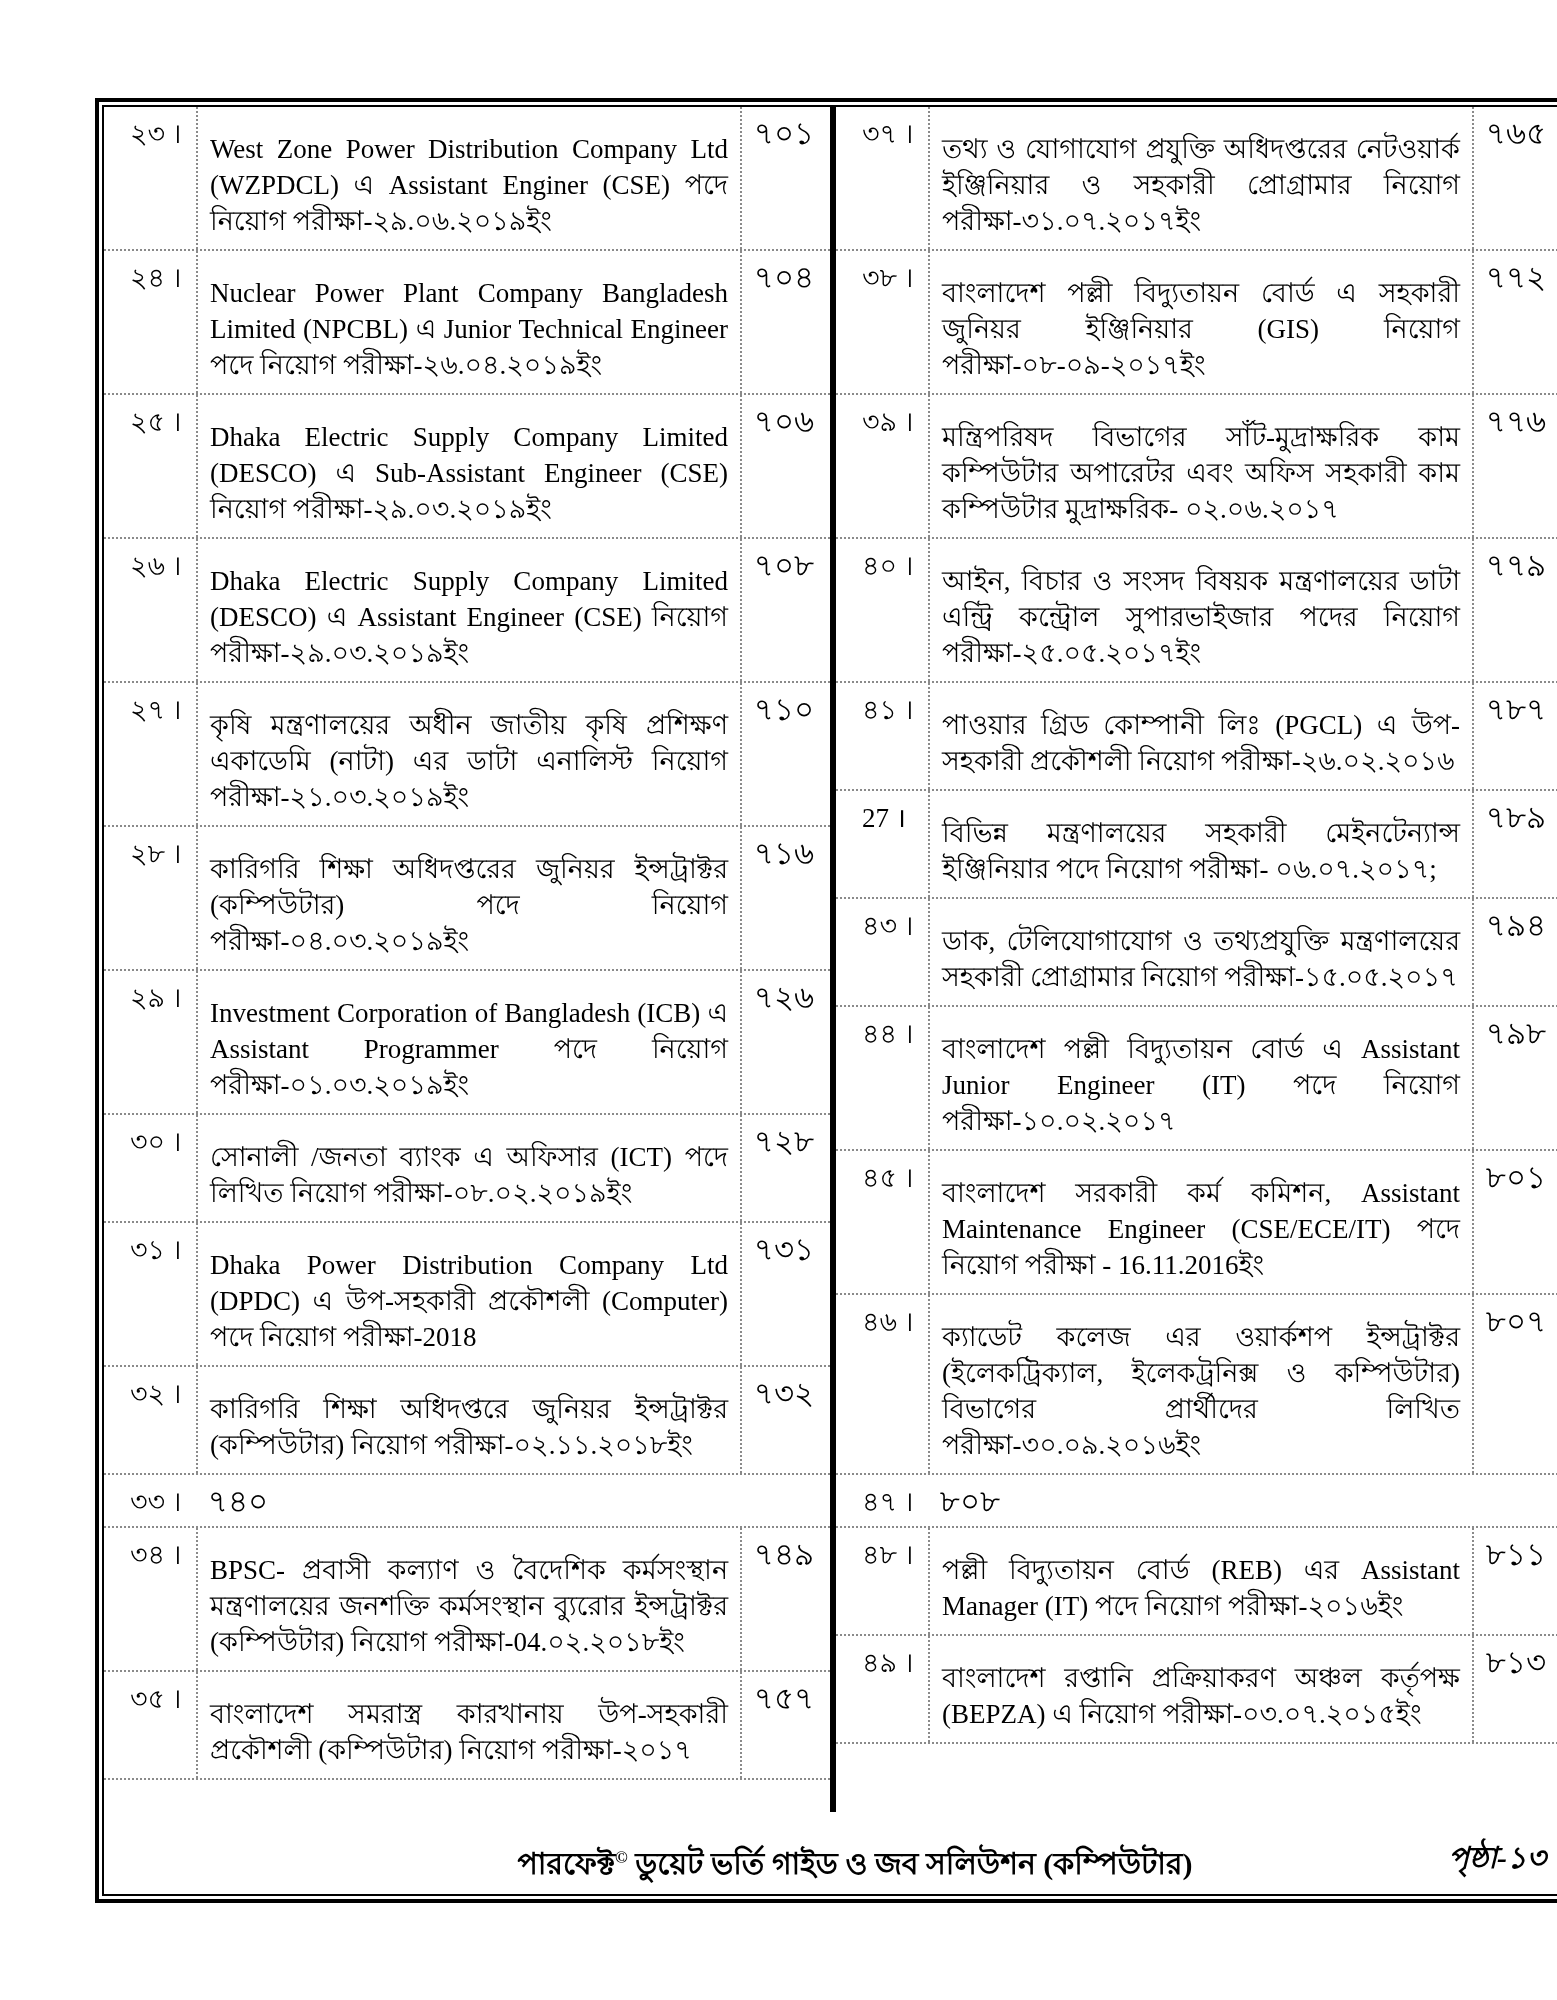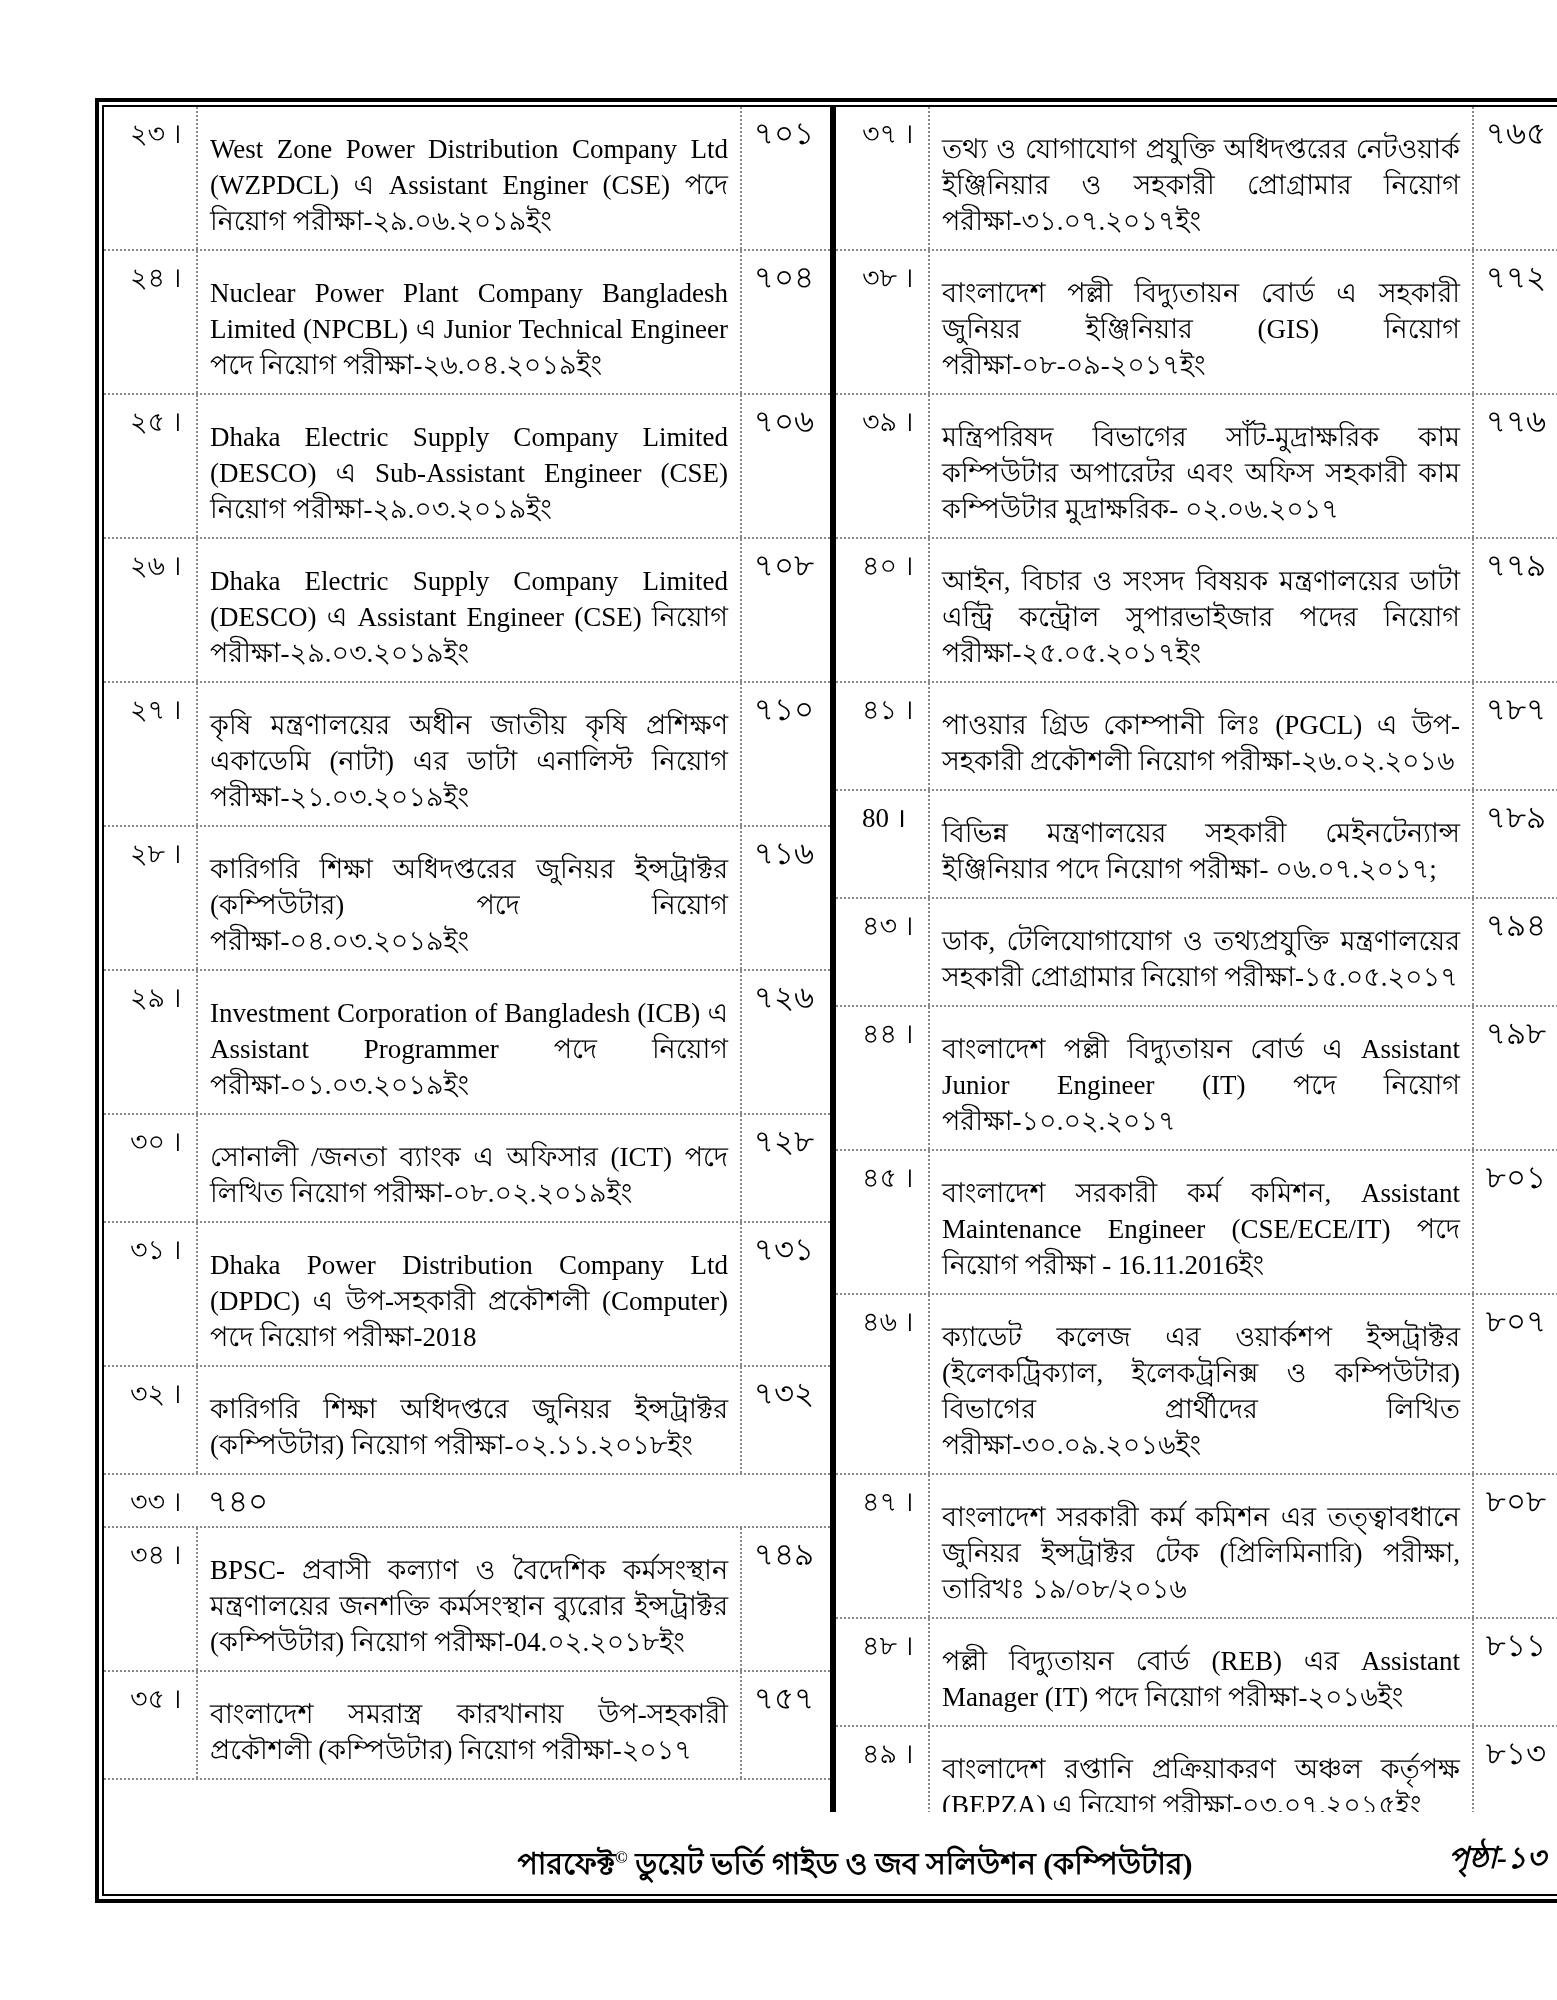--- a/index.html
+++ b/index.html
@@ -145,21 +145,21 @@
             <div class="cell-serial">৪০ ।</div>
             <div class="cell-desc">আইন, বিচার ও সংসদ বিষয়ক মন্ত্রণালয়ের ডাটা এন্ট্রি কন্ট্রোল সুপারভাইজার পদের নিয়োগ পরীক্ষা-২৫.০৫.২০১৭ইং</div>
             <div class="cell-page">৭৭৯</div>
           </div>
           <div class="row">
             <div class="cell-serial">৪১ ।</div>
             <div class="cell-desc">পাওয়ার গ্রিড কোম্পানী লিঃ (PGCL) এ উপ-সহকারী প্রকৌশলী নিয়োগ পরীক্ষা-২৬.০২.২০১৬</div>
             <div class="cell-page">৭৮৭</div>
           </div>
           <div class="row">
-            <div class="cell-serial">80 ।</div>
+            <div class="cell-serial">27 ।</div>
             <div class="cell-desc">বিভিন্ন মন্ত্রণালয়ের সহকারী মেইনটেন্যান্স ইঞ্জিনিয়ার পদে নিয়োগ পরীক্ষা- ০৬.০৭.২০১৭;</div>
             <div class="cell-page">৭৮৯</div>
           </div>
           <div class="row">
             <div class="cell-serial">৪৩ ।</div>
             <div class="cell-desc">ডাক, টেলিযোগাযোগ ও তথ্যপ্রযুক্তি মন্ত্রণালয়ের সহকারী প্রোগ্রামার নিয়োগ পরীক্ষা-১৫.০৫.২০১৭</div>
             <div class="cell-page">৭৯৪</div>
           </div>
           <div class="row">
             <div class="cell-serial">৪৪ ।</div>
@@ -171,21 +171,20 @@
             <div class="cell-desc">বাংলাদেশ সরকারী কর্ম কমিশন, Assistant Maintenance Engineer (CSE/ECE/IT) পদে নিয়োগ পরীক্ষা - 16.11.2016ইং</div>
             <div class="cell-page">৮০১</div>
           </div>
           <div class="row">
             <div class="cell-serial">৪৬ ।</div>
             <div class="cell-desc">ক্যাডেট কলেজ এর ওয়ার্কশপ ইন্সট্রাক্টর (ইলেকট্রিক্যাল, ইলেকট্রনিক্স ও কম্পিউটার) বিভাগের প্রার্থীদের লিখিত পরীক্ষা-৩০.০৯.২০১৬ইং</div>
             <div class="cell-page">৮০৭</div>
           </div>
           <div class="row">
             <div class="cell-serial">৪৭ ।</div>
-            <div class="cell-desc">বাংলাদেশ সরকারী কর্ম কমিশন এর তত্ত্বাবধানে জুনিয়র ইন্সট্রাক্টর টেক (প্রিলিমিনারি) পরীক্ষা, তারিখঃ ১৯/০৮/২০১৬</div>
             <div class="cell-page">৮০৮</div>
           </div>
           <div class="row">
             <div class="cell-serial">৪৮ ।</div>
             <div class="cell-desc">পল্লী বিদ্যুতায়ন বোর্ড (REB) এর Assistant Manager (IT) পদে নিয়োগ পরীক্ষা-২০১৬ইং</div>
             <div class="cell-page">৮১১</div>
           </div>
           <div class="row">
             <div class="cell-serial">৪৯ ।</div>
             <div class="cell-desc">বাংলাদেশ রপ্তানি প্রক্রিয়াকরণ অঞ্চল কর্তৃপক্ষ (BEPZA) এ নিয়োগ পরীক্ষা-০৩.০৭.২০১৫ইং</div>

